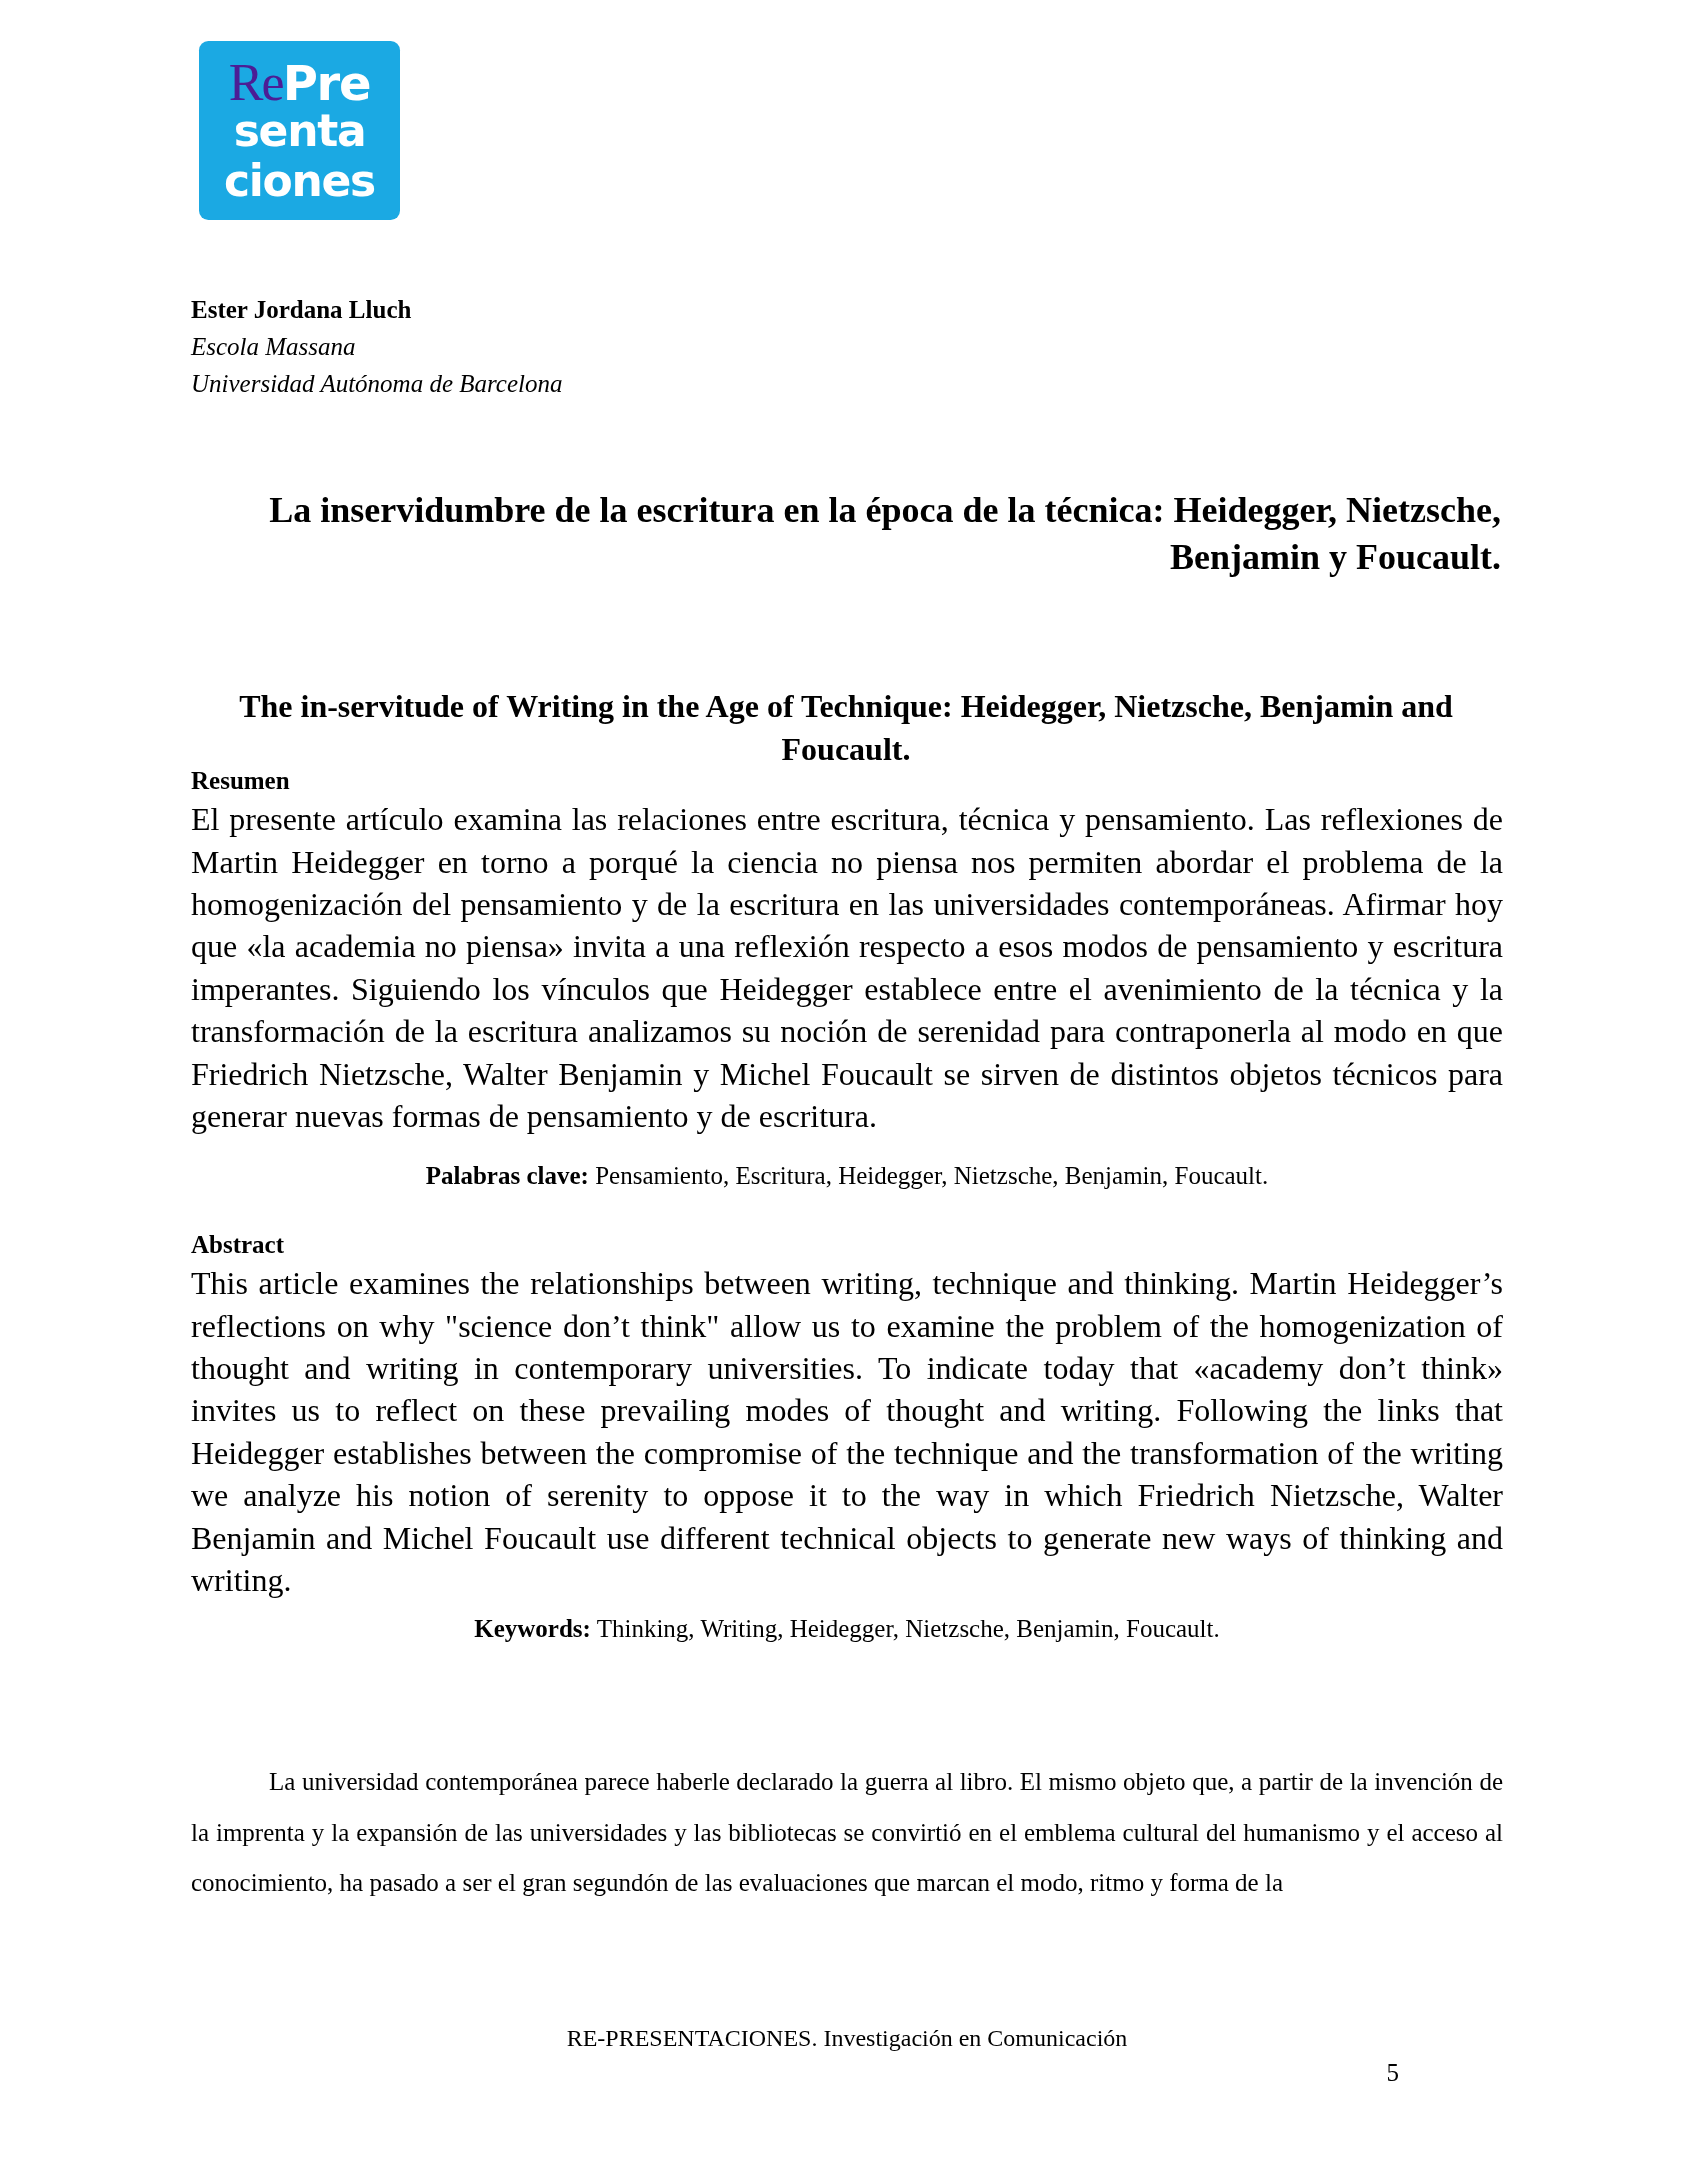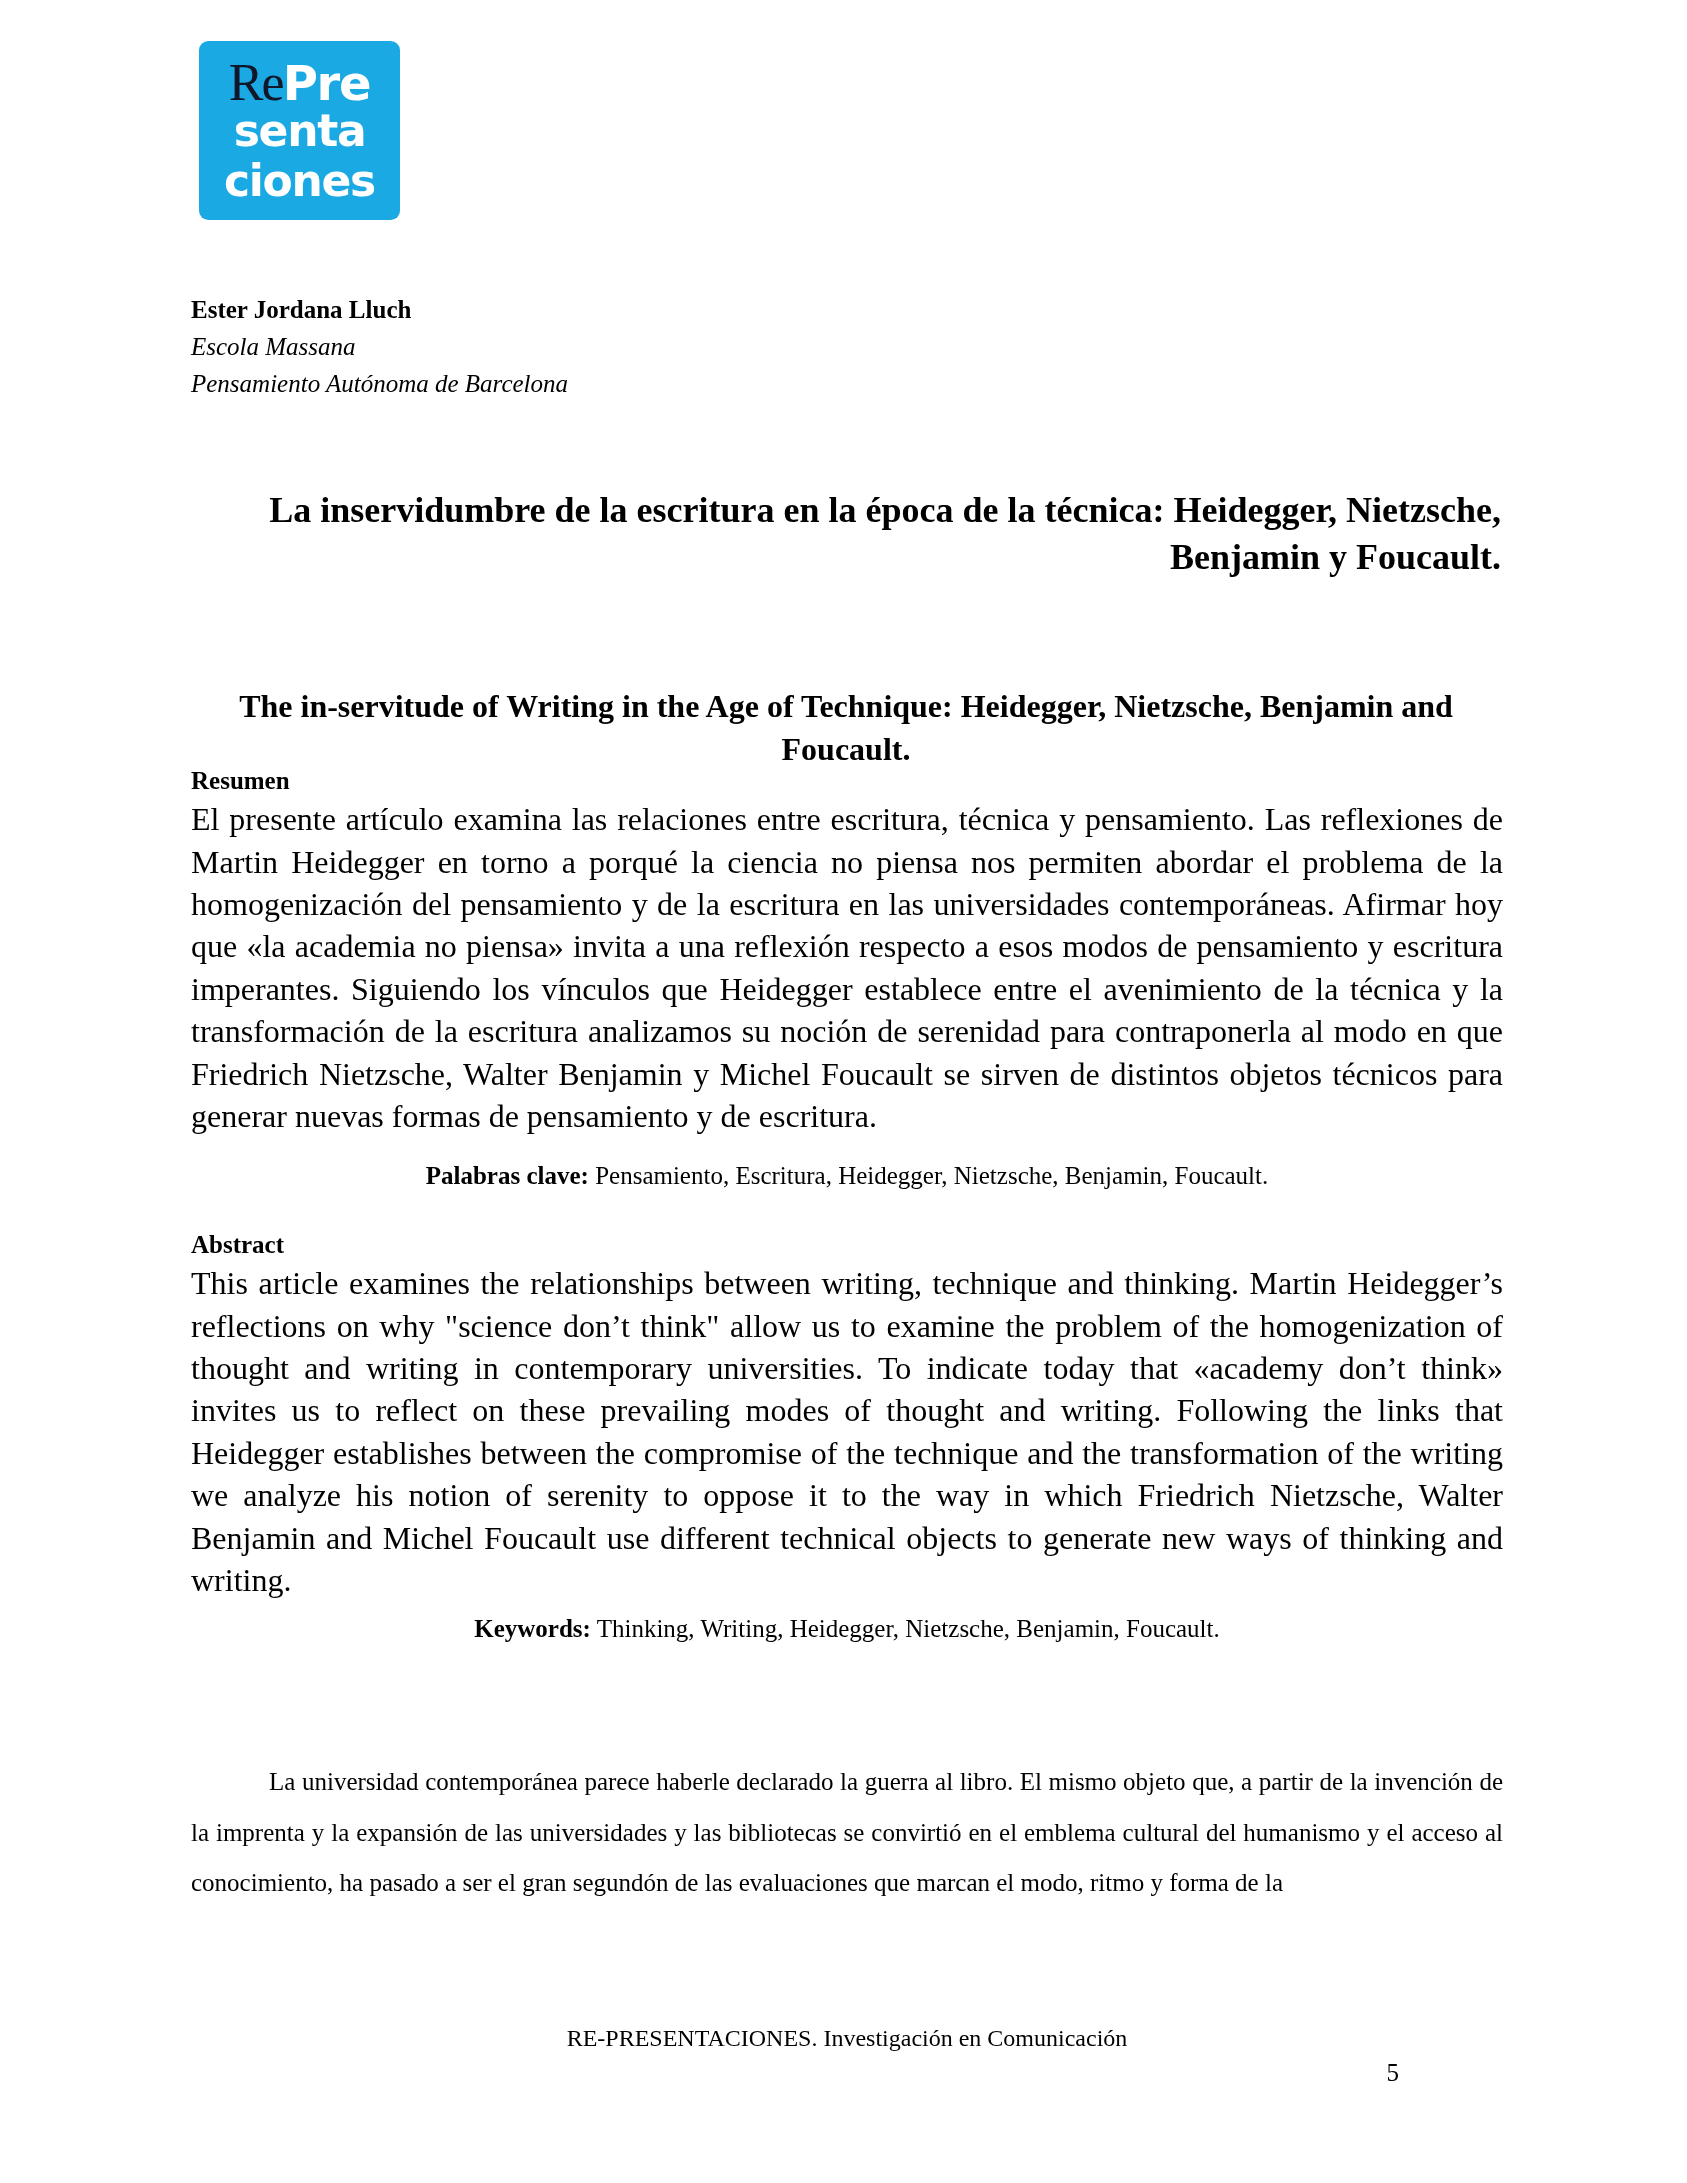--- a/index.html
+++ b/index.html
@@ -56,21 +56,21 @@
     letter-spacing: -1.3px;
     line-height: 1;
     white-space: nowrap;
   }
   .logo-line-1 {
     top: 16px;
     font-size: 48px;
   }
   .logo-re {
     font-family: "Liberation Serif", "DejaVu Serif", serif;
-    color: #0f172a;
+    color: #4c1d95;
     font-weight: normal;
     font-size: 52px;
     letter-spacing: -2px;
   }
   .logo-line-2 {
     top: 68px;
     font-size: 44px;
   }
   .logo-line-3 {
     top: 118px;
@@ -214,21 +214,21 @@
       <div class="logo-line logo-line-2">senta</div>
       <div class="logo-line logo-line-3">ciones</div>
     </div>
 
 
   </div>
 
   <div class="author-block">
     <div class="author-name">Ester Jordana Lluch</div>
     <div class="author-aff">Escola Massana</div>
-    <div class="author-aff">Pensamiento Autónoma de Barcelona</div>
+    <div class="author-aff">Universidad Autónoma de Barcelona</div>
   </div>
 
   <h1 class="title-es">La inservidumbre de la escritura en la época de la técnica: Heidegger, Nietzsche, Benjamin y Foucault.</h1>
   <h2 class="title-en">The in-servitude of Writing in the Age of Technique: Heidegger, Nietzsche, Benjamin and Foucault.</h2>
 
   <div class="section" id="resumen-section">
     <div class="section-heading">Resumen</div>
     <p class="section-body">El presente artículo examina las relaciones entre escritura, técnica y pensamiento. Las reflexiones de Martin Heidegger en torno a porqué la ciencia no piensa nos permiten abordar el problema de la homogenización del pensamiento y de la escritura en las universidades contemporáneas. Afirmar hoy que «la academia no piensa» invita a una reflexión respecto a esos modos de pensamiento y escritura imperantes. Siguiendo los vínculos que Heidegger establece entre el avenimiento de la técnica y la transformación de la escritura analizamos su noción de serenidad para contraponerla al modo en que Friedrich Nietzsche, Walter Benjamin y Michel Foucault se sirven de distintos objetos técnicos para generar nuevas formas de pensamiento y de escritura.</p>
   </div>
 

